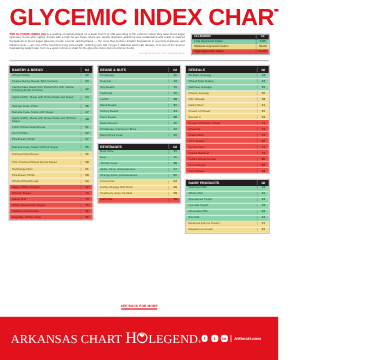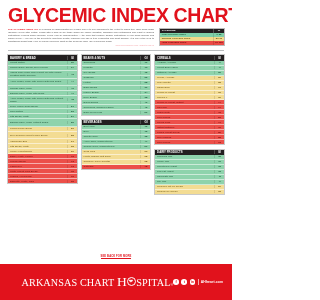--- a/index.html
+++ b/index.html
@@ -77,21 +77,21 @@
   
   .seeback-wrap { text-align:center; padding:1px 0 3px 0; }
   .seeback {
     display:inline-block; font-size:2.7px; font-weight:bold; color:#e1121c;
     border-bottom:0.4px solid #e1121c; letter-spacing:0.1px;
   }
 
   
   .footer {
     background:#e1121c; height:36px; flex:0 0 36px;
-    display:flex; align-items:center; justify-content:flex-end;
+    display:flex; align-items:center; justify-content:flex-start;
     padding:0 9px;
   }
   .logo { color:#fff; font-family:"Liberation Serif", serif; font-size:13.5px; letter-spacing:0.1px; white-space:nowrap; display:flex; align-items:baseline; }
   .logo .big { font-size:13.5px; }
   .logo .sm { font-size:10.2px; }
   .logo .heartO { position:relative; display:inline-block; width:9.5px; }
   .logo .heartO .ring { position:absolute; left:0; top:-9.2px; width:9.2px; height:9.2px; border:1.1px solid #fff; border-radius:50%; }
   .logo .heartO .bolt { position:absolute; left:2.1px; top:-6.9px; font-size:5.2px; line-height:5.2px; color:#fff; }
   .logo .tm { font-size:3.4px; vertical-align:super; }
 
@@ -455,21 +455,21 @@
     <div class="logo">
       <span class="sm">ARKANSAS</span>
       <span style="width:2.6px"></span>
       <span class="sm">CHART</span>
       <span style="width:2.6px"></span>
       <span class="big">H</span>
       <span class="heartO">
         <span class="ring"></span>
           <span class="bolt">❤</span>
       </span>
-      <span class="sm">SPITAL</span>
+      <span class="sm">LEGEND</span>
       <span class="tm">®</span>
     </div>
     <div class="foot-right">
       <div class="soc">f</div>
       <div class="soc">t</div>
       <div class="soc">in</div>
       <div class="bar"></div>
       <div class="weburl">AHheart.com</div>
     </div>
   </div>

